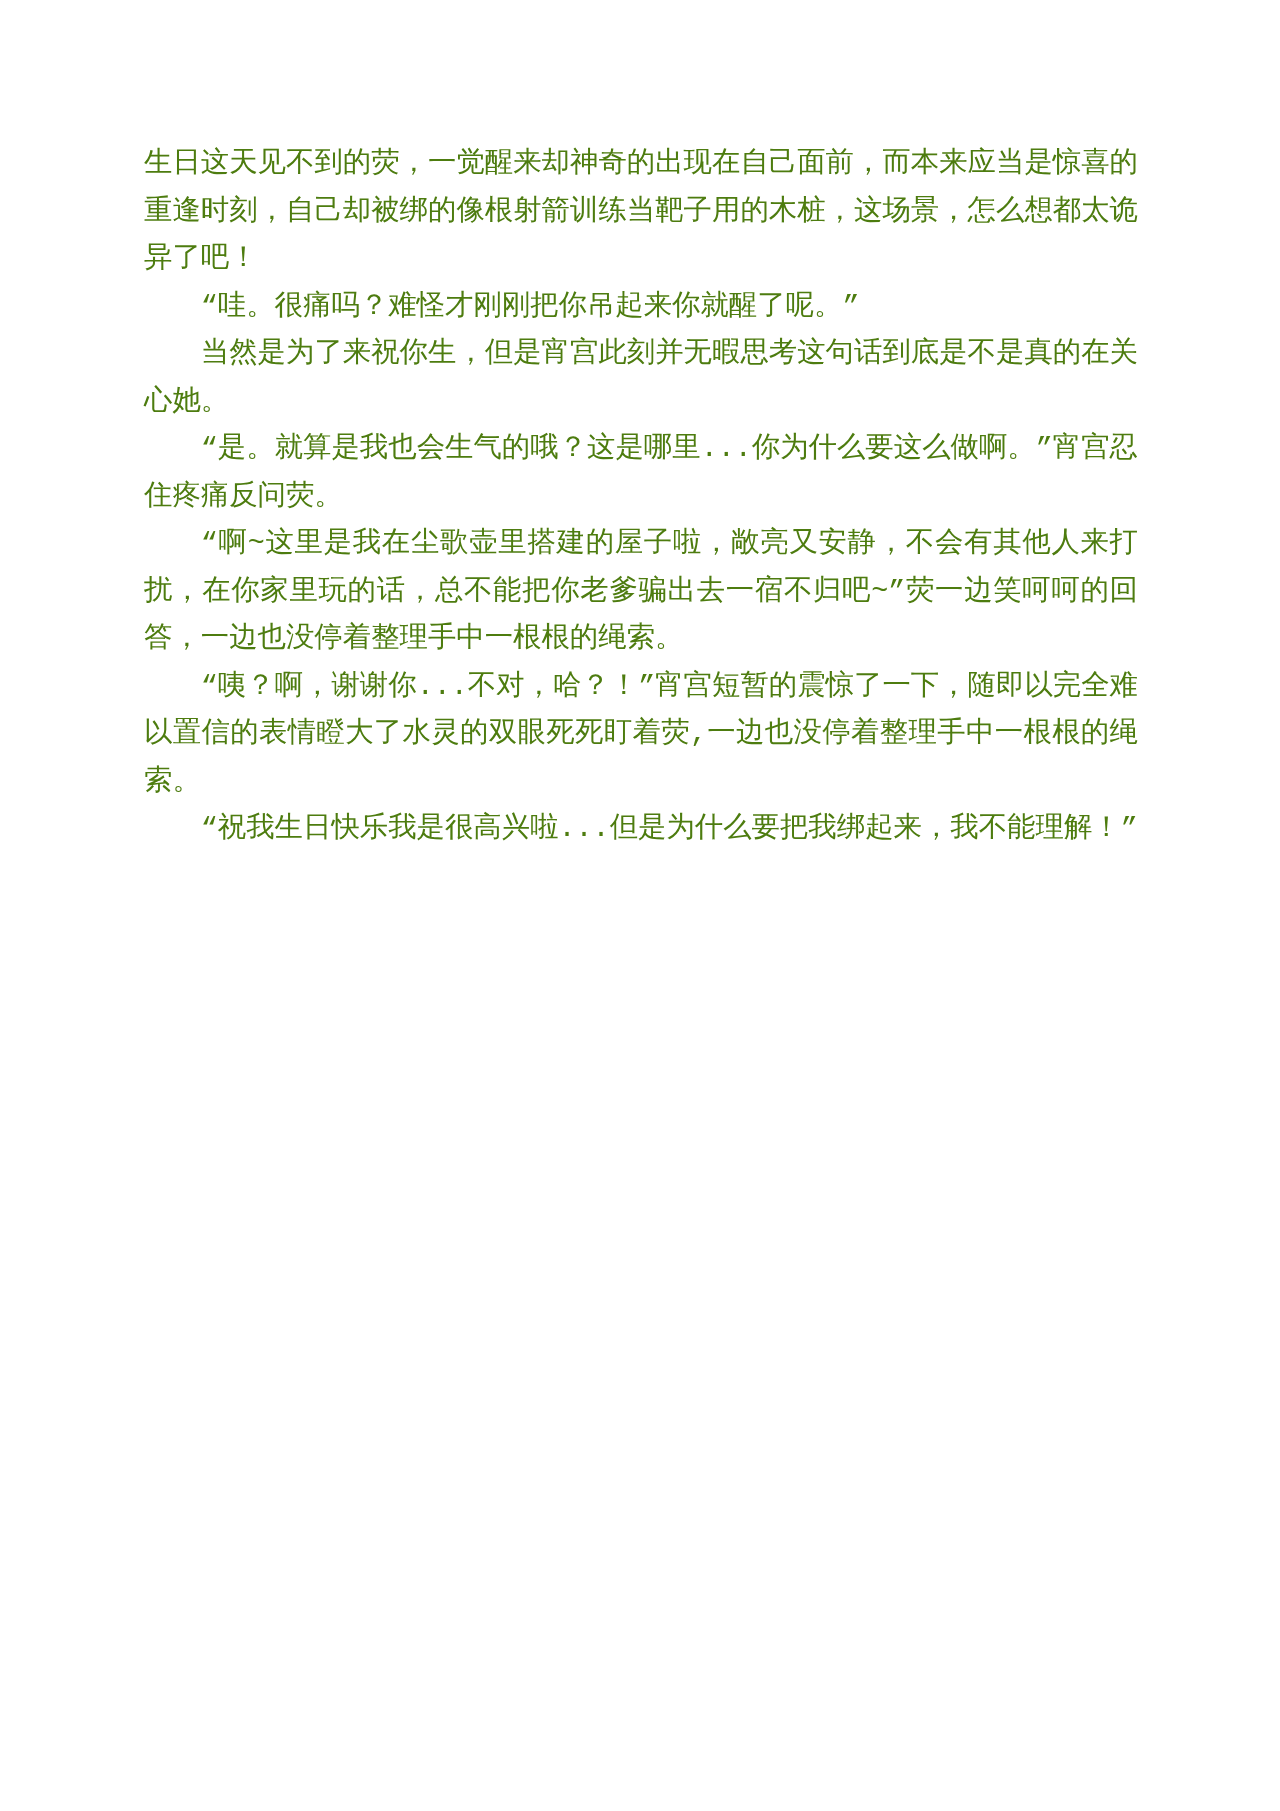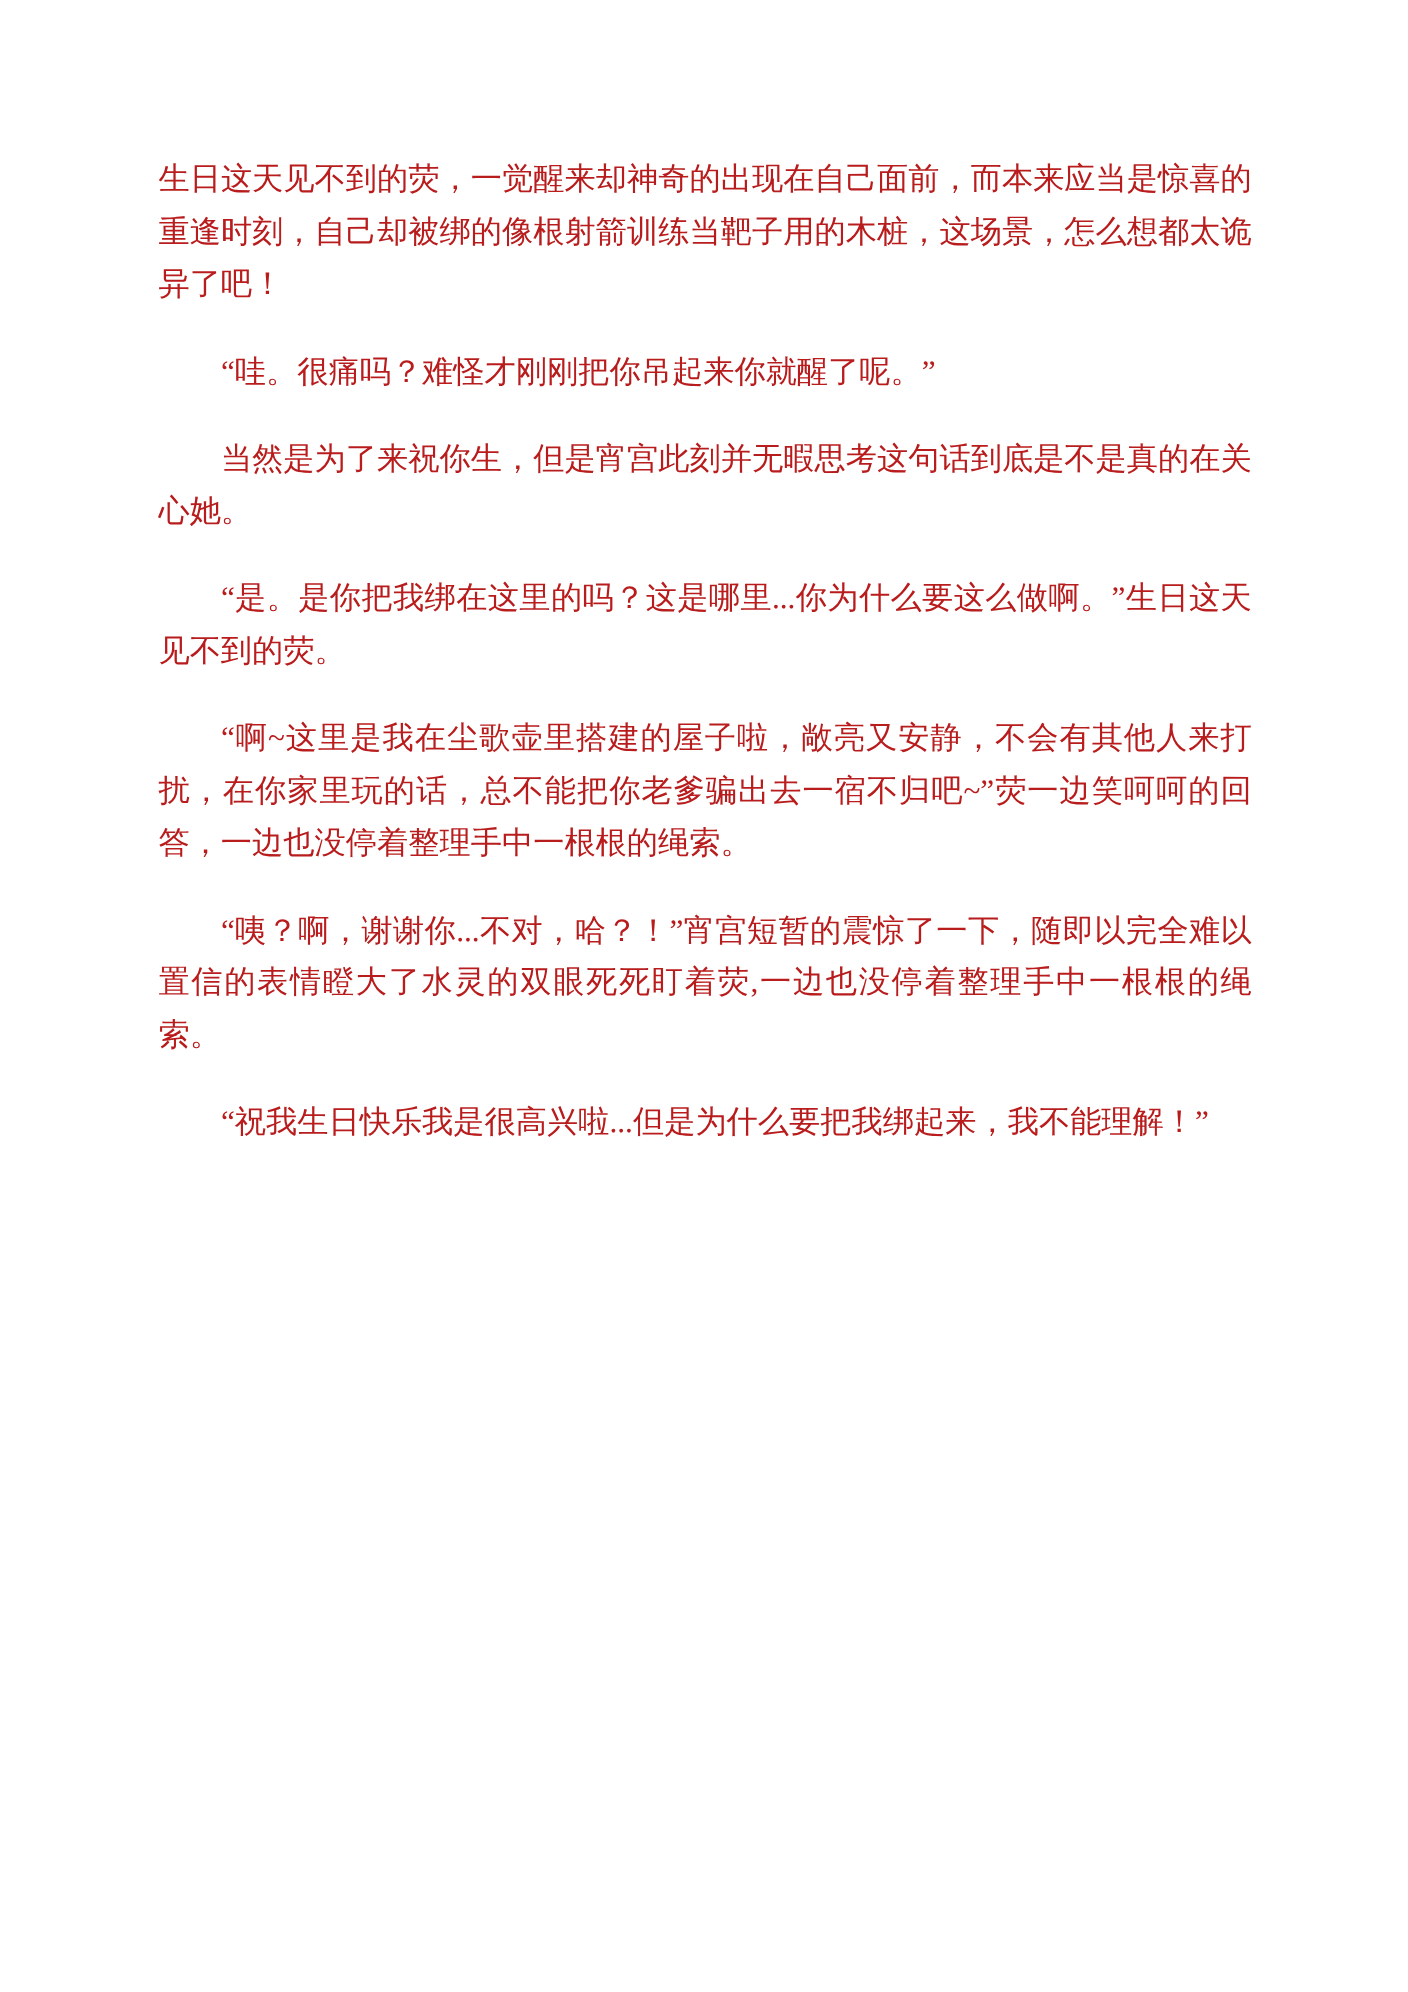--- a/index.html
+++ b/index.html
@@ -10,43 +10,42 @@
   .page {
     position: relative;
     width: 1280px;
     height: 1811px;
     background: #ffffff;
     box-sizing: border-box;
     padding: 140px 142px 0 144px;
     overflow: hidden;
   }
   .doc-body {
-    font-family: Liberation Serif, serif;
+    font-family: Liberation Mono, monospace;
     font-size: 28.4px;
     line-height: 47.5px;
-    color: #b91c1c;
+    color: #4d7c0f;
     text-align: justify;
     letter-spacing: 0;
   }
   .doc-body p {
     margin: 0;
     padding: 0;
     text-justify: inter-ideograph;
   }
   .doc-body p.indent {
     text-indent: 2em;
-    margin-top: 32px;
   }
 </style>
 </head>
 <body>
 
 <div class="page">
   <div class="doc-body">
     <p>生日这天见不到的荧，一觉醒来却神奇的出现在自己面前，而本来应当是惊喜的重逢时刻，自己却被绑的像根射箭训练当靶子用的木桩，这场景，怎么想都太诡异了吧！</p>
     <p class="indent">“哇。很痛吗？难怪才刚刚把你吊起来你就醒了呢。”</p>
     <p class="indent">当然是为了来祝你生，但是宵宫此刻并无暇思考这句话到底是不是真的在关心她。</p>
-    <p class="indent">“是。是你把我绑在这里的吗？这是哪里...你为什么要这么做啊。”生日这天见不到的荧。</p>
+    <p class="indent">“是。就算是我也会生气的哦？这是哪里...你为什么要这么做啊。”宵宫忍住疼痛反问荧。</p>
     <p class="indent">“啊~这里是我在尘歌壶里搭建的屋子啦，敞亮又安静，不会有其他人来打扰，在你家里玩的话，总不能把你老爹骗出去一宿不归吧~”荧一边笑呵呵的回答，一边也没停着整理手中一根根的绳索。</p>
     <p class="indent">“咦？啊，谢谢你...不对，哈？！”宵宫短暂的震惊了一下，随即以完全难以置信的表情瞪大了水灵的双眼死死盯着荧,一边也没停着整理手中一根根的绳索。</p>
     <p class="indent">“祝我生日快乐我是很高兴啦...但是为什么要把我绑起来，我不能理解！”</p>
   </div>
 </div>
 
 </body></html>

